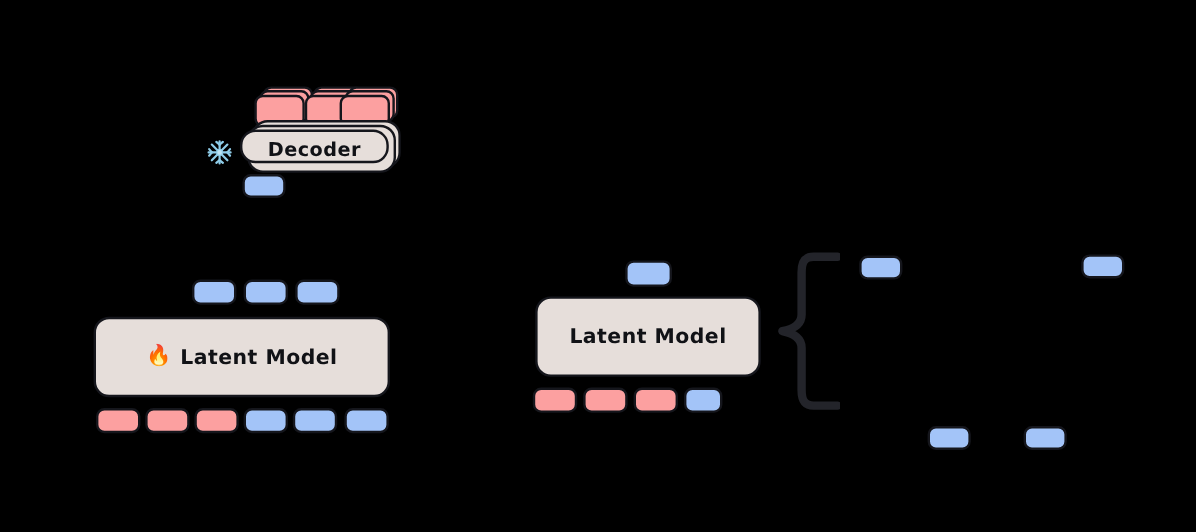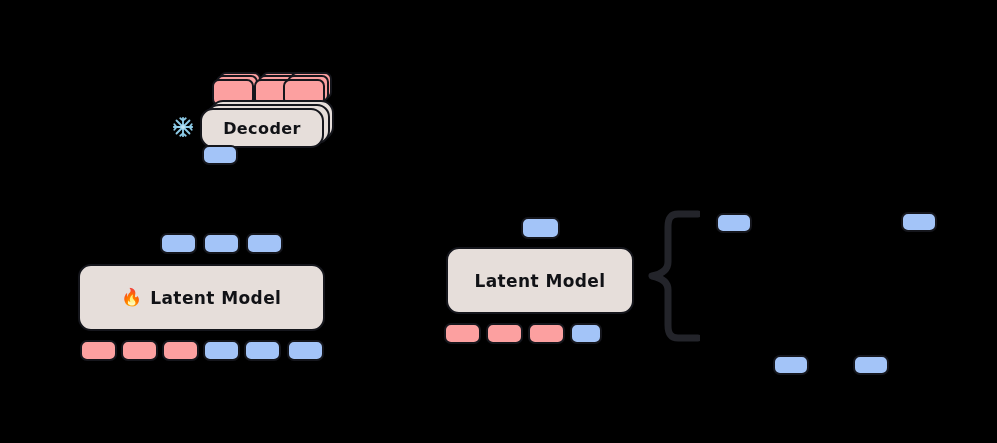--- a/index.html
+++ b/index.html
@@ -90,21 +90,21 @@
     </div>
     <div style="position:absolute;left:283px;top:77px;width:42px;height:27px;">
       <div class="token pink" style="left:7px;top:-5px;width:42px;height:27px;"></div>
       <div class="token pink" style="left:4px;top:-2px;width:42px;height:27px;"></div>
       <div class="token pink" style="left:0px;top:2px;width:42px;height:27px;"></div>
     </div>
 
     <div class="panel-ghost" style="left:210px;top:100px;width:124px;height:40px;"></div>
     <div class="panel-ghost" style="left:206px;top:104px;width:124px;height:40px;"></div>
 
-    <div class="panel" style="left:200px;top:108px;width:124px;height:40px;">
+    <div class="panel" style="left:200px;top:108px;width:124px;height:28px;align-items:flex-end;">
       <span class="panel-label" style="font-size:16px;">
         <span>Decoder</span>
       </span>
     </div>
 
     <div class="snowflake-wrap" style="left:172px;top:116px;">
       <svg width="22" height="22" viewBox="0 0 24 24" aria-hidden="true">
         <g stroke="#8ECCE8" stroke-width="2" stroke-linecap="round">
           <line x1="12" y1="2" x2="12" y2="22"></line>
           <line x1="2" y1="12" x2="22" y2="12"></line>

